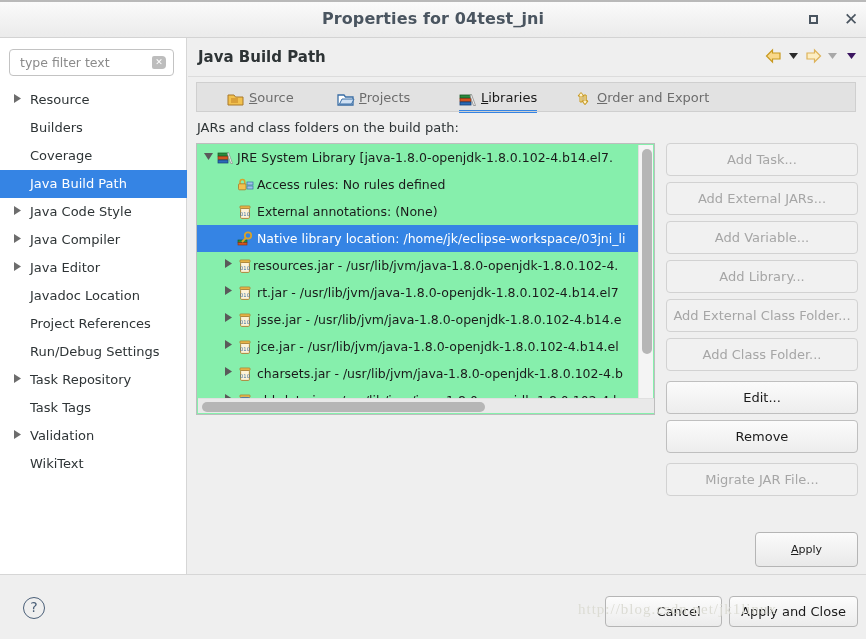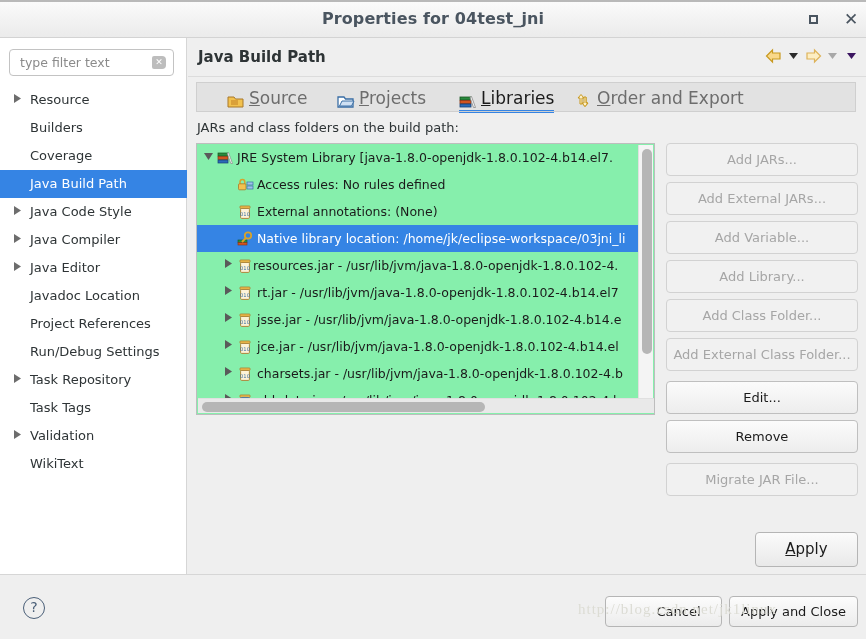--- a/index.html
+++ b/index.html
@@ -79,21 +79,21 @@
   .arrow-ic { width: 17px; height: 16px; position: relative; }
   .caret { width: 14px; text-align:center; font-size: 9px; line-height:16px; height:16px; }
 
   
   .tabbar {
     position: absolute; left: 8px; top: 44px; width: 660px; height: 30px;
     background: #e2e2e2; border: 1px solid #cfcfcf; border-bottom: none;
   }
   .tab {
     position: absolute; top: 0; height: 30px; line-height: 30px;
-    font-size: 17px; color: #6d6d6d; white-space: nowrap; cursor: pointer;
+    font-size: 13px; color: #6d6d6d; white-space: nowrap; cursor: pointer;
     padding-left: 22px;
   }
   .tab.active { color: #1b1b1b; border-bottom: 3px solid #3584e4; }
   .tab .tabicon { position:absolute; left: 0; top: 6px; width: 18px; height: 17px; }
   .tab u { text-decoration: underline; }
   .tabs-underline {
     position: absolute; left: 8px; top: 73px; width: 660px; height: 1px; background: #cfcfcf;
   }
 
   .jars-label { position: absolute; left: 9px; top: 82px; font-size: 13px; color: #2e3436; }
@@ -140,21 +140,21 @@
     font-size: 13px; color: #1b1b1b; text-align: center; line-height: 31px;
     cursor: pointer;
   }
   .ebtn.disabled { color: #a6a6a6; background: #f1f1f1; border-color: #d2d2d2; cursor: default; }
   .ebtn.gap { margin-top: 10px; }
 
   .apply-btn {
     position: absolute; left: 755px; top: 532px; width: 103px; height: 35px;
     background: linear-gradient(to bottom, #fbfbfb, #e9e9e9);
     border: 1px solid #b5b5b5; border-radius: 4px;
-    font-size: 15px; text-align: center; line-height: 33px; cursor: pointer; color:#1b1b1b;
+    font-size: 11px; text-align: center; line-height: 33px; cursor: pointer; color:#1b1b1b;
   }
   .apply-btn u { text-decoration: underline; }
 
   
   .footer {
     position: absolute; left: 0; top: 574px; width: 866px; height: 65px;
     background: #efefef; border-top: 1px solid #d6d6d6;
   }
   .help-ic {
     position: absolute; left: 23px; top: 22px; width: 22px; height: 22px;
@@ -392,26 +392,26 @@
         </div>
       <div class="vscroll">
         <div class="vthumb"></div>
       </div>
       <div class="hscroll">
         <div class="hthumb"></div>
       </div>
     </div>
 
     <div class="btncol" id="btncol">
-        <div class="ebtn disabled">Add JARs...</div>
+        <div class="ebtn disabled">Add Task...</div>
         <div class="ebtn disabled">Add External JARs...</div>
         <div class="ebtn disabled">Add Variable...</div>
         <div class="ebtn disabled">Add Library...</div>
+        <div class="ebtn disabled">Add External Class Folder...</div>
         <div class="ebtn disabled">Add Class Folder...</div>
-        <div class="ebtn disabled">Add External Class Folder...</div>
         <div class="ebtn gap">Edit...</div>
         <div class="ebtn">Remove</div>
         <div class="ebtn disabled gap">Migrate JAR File...</div>
       </div>
   </div>
 
   <div class="apply-btn">
     <u>A</u><span>pply</span>
   </div>
 

